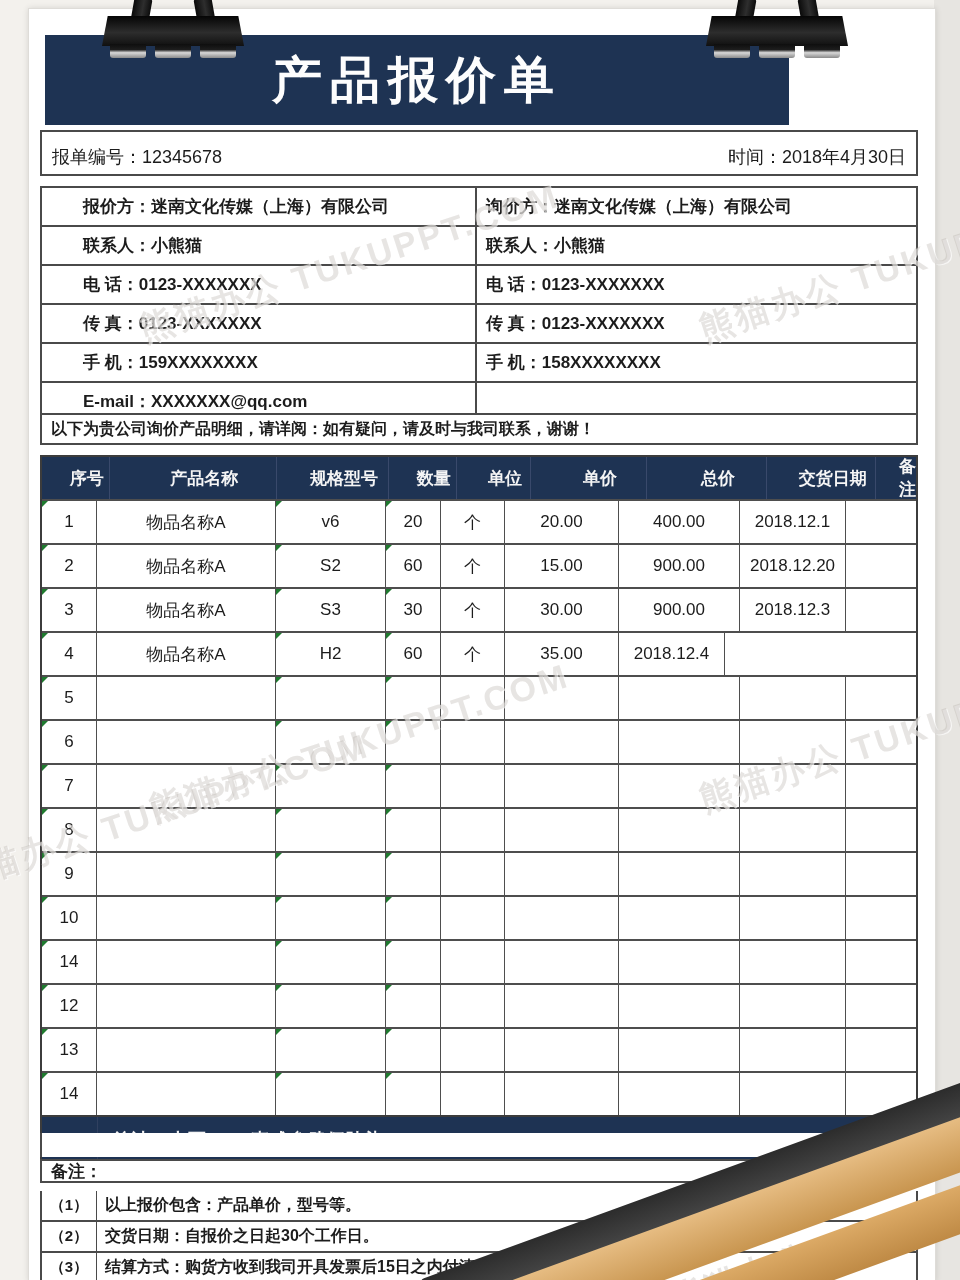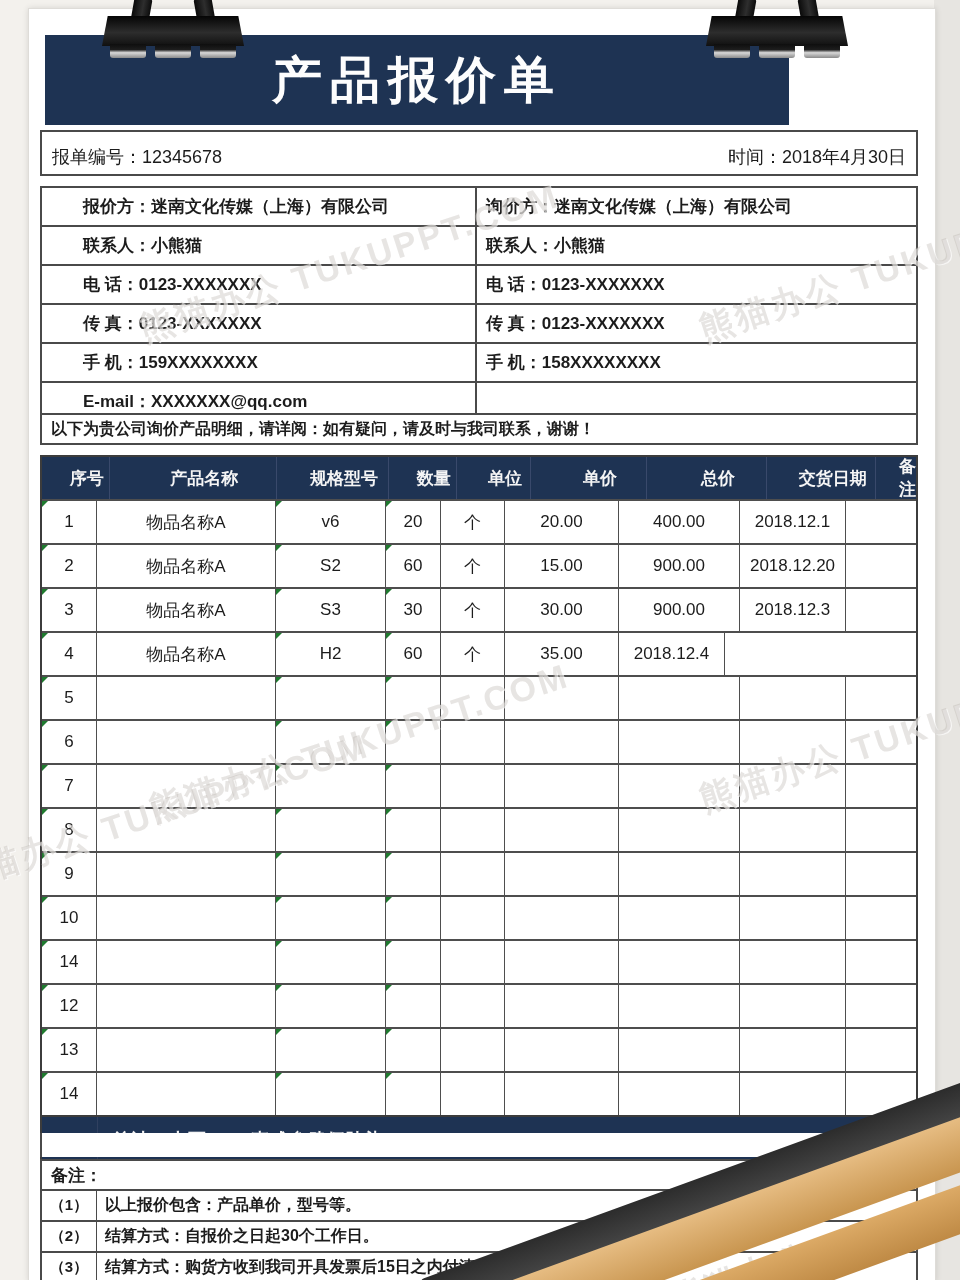--- a/index.html
+++ b/index.html
@@ -49,21 +49,21 @@
   .c5{width:114px;} .c6{width:121px;} .c7{width:106px;} .c8{flex:1;}
   .gm{position:absolute;left:0;top:0;width:0;height:0;border-top:6px solid #1f7a2f;border-right:6px solid transparent;}
 
   
   .total-row{display:flex;height:46px;background:#1e3353;border-top:2px solid #3c3c3c;color:#f5f5f5;}
   .total-row .tno{width:55px;display:flex;align-items:center;justify-content:center;font-size:17px;font-weight:700;border-right:1.5px solid #30405f;}
   .total-row .tlabel{flex:1;display:flex;align-items:center;padding-left:14px;font-size:18px;font-weight:700;letter-spacing:1px;}
 
   
   .gap-box{position:absolute;left:40px;top:1133px;width:878px;height:24px;background:#fff;border-left:2px solid #4a4a4a;border-right:2px solid #4a4a4a;box-sizing:border-box;z-index:2;}
-  .remark-label{position:absolute;left:40px;top:1159px;width:878px;height:32px;border:2px solid #4a4a4a;box-sizing:border-box;background:#fff;display:flex;align-items:center;padding-left:9px;font-size:17px;font-weight:700;color:#1c1c1c;z-index:2;}
+  .remark-label{position:absolute;left:40px;top:1159px;width:878px;height:24px;border:2px solid #4a4a4a;box-sizing:border-box;background:#fff;display:flex;align-items:center;padding-left:9px;font-size:17px;font-weight:700;color:#1c1c1c;z-index:2;}
   .notes{position:absolute;left:40px;top:1191px;width:878px;border:2px solid #4a4a4a;border-top:none;box-sizing:border-box;background:#fff;z-index:2;}
   .nrow{display:flex;height:29px;border-top:2px solid #4a4a4a;}
   .nrow:first-child{border-top:none;}
   .nrow .nno{width:55px;box-sizing:border-box;border-right:1.5px solid #4a4a4a;display:flex;align-items:center;justify-content:center;font-size:15px;font-weight:600;color:#1c1c1c;}
   .nrow .ntext{flex:1;display:flex;align-items:center;padding-left:8px;font-size:16px;font-weight:600;color:#1c1c1c;}
 
   
   .wm{position:absolute;font-size:34px;font-weight:800;letter-spacing:3px;color:rgba(168,162,154,0.28);text-shadow:1px 1px 0 rgba(255,255,255,0.65);transform:rotate(-18deg);white-space:nowrap;z-index:6;pointer-events:none;}
   .wm1{left:130px;top:240px;} .wm2{left:690px;top:240px;}
   .wm3{left:140px;top:720px;} .wm4{left:690px;top:710px;}
@@ -614,21 +614,21 @@
 
   <div class="gap-box"></div>
   <div class="remark-label">备注：</div>
   <div class="notes">
     <div class="nrow">
       <div class="nno">（1）</div>
       <div class="ntext">以上报价包含：产品单价，型号等。</div>
     </div>
     <div class="nrow">
       <div class="nno">（2）</div>
-      <div class="ntext">结算方式：自报价之日起30个工作日。</div>
+      <div class="ntext">交货日期：自报价之日起30个工作日。</div>
     </div>
     <div class="nrow">
       <div class="nno">（3）</div>
       <div class="ntext">结算方式：购货方收到我司开具发票后15日之内付清全款。</div>
     </div>
   </div>
 
   <div class="pencil">
     <div class="graphite"></div>
     <div class="wood"></div>

